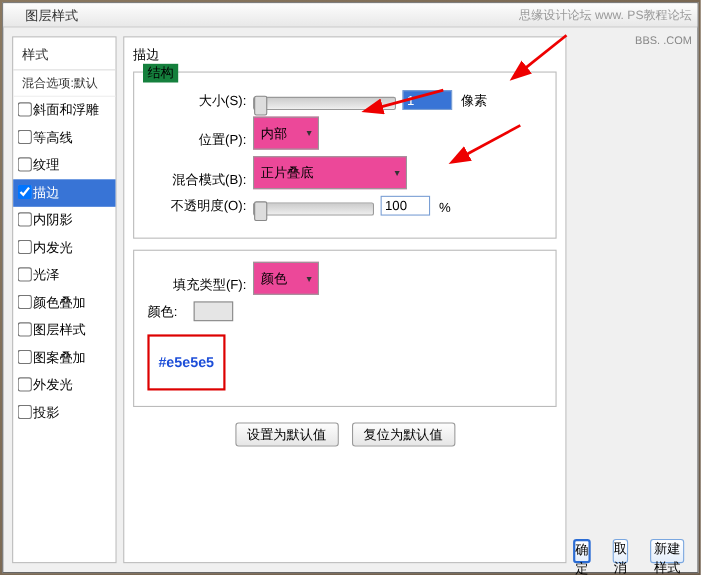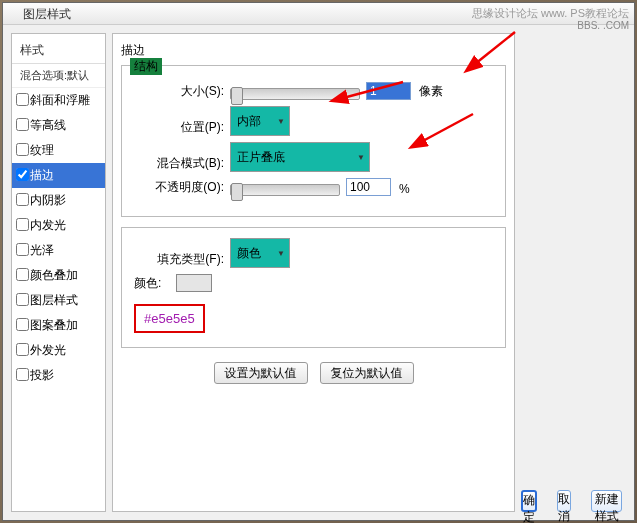--- a/index.html
+++ b/index.html
@@ -1,42 +1,42 @@
 <!DOCTYPE html>
 <html><head>
 <meta charset="utf-8">
 <style>
 *{box-sizing:border-box;margin:0;padding:0;font-family:"Microsoft YaHei",Arial,sans-serif;font-size:12px}
 body{background:linear-gradient(135deg,#8a7860 0%,#6b5a48 100%);width:637px;height:523px;position:relative;overflow:hidden}
 .watermark{position:absolute;top:6px;right:8px;color:#999;font-size:11px;z-index:1}
-.watermark2{position:absolute;top:20px;right:8px;color:#888;font-size:10px;z-index:1}
+.watermark2{position:absolute;top:32px;right:8px;color:#888;font-size:10px;z-index:1}
 .dialog{position:absolute;left:2px;top:2px;width:633px;height:519px;background:#f0f0f0;border:1px solid #666}
 .titlebar{height:22px;background:linear-gradient(#fdfdfd,#e8e8e8);border-bottom:1px solid #ccc;padding:3px 20px;font-size:12px;color:#333}
 .body{display:flex;padding:8px;gap:6px;height:calc(100% - 22px)}
 .left-panel{width:95px;border:1px solid #bbb;background:#fff;padding:4px 0}
 .left-header{padding:4px 8px;font-size:12px;color:#333;border-bottom:1px solid #ddd}
 .left-sub{padding:4px 8px;font-size:11px;color:#333;border-bottom:1px solid #eee}
 .style-item{padding:4px 8px 4px 18px;position:relative;cursor:pointer}
 .style-item input[type=checkbox]{position:absolute;left:4px;top:5px}
 .style-item.selected{background:#3874d6;color:#fff}
 .center-panel{flex:1;border:1px solid #bbb;background:#fff;padding:8px;position:relative}
 .fieldset{border:1px solid #bbb;padding:10px 12px 14px;margin-bottom:10px;position:relative}
 .fieldset-label{position:absolute;top:-8px;left:8px;background:#15803d;padding:0 4px;font-size:12px}
 .row{display:flex;align-items:flex-end;margin:6px 0;gap:6px}
 .label{width:90px;text-align:right;font-size:12px}
 .slider{flex:1;height:12px;background:linear-gradient(#ccc,#eee);border:1px solid #999;border-radius:2px;position:relative;max-width:130px}
 .slider::after{content:"";position:absolute;left:0;top:-2px;width:10px;height:16px;background:#ddd;border:1px solid #888;border-radius:2px}
 .numbox{width:45px;height:18px;border:1px solid #7a9fd4;background:#fff;padding:1px 3px;color:#000}
 .numbox.sel{background:#3874d6;color:#fff}
 .unit{font-size:12px;margin-left:2px}
-.select{height:20px;border:1px solid #999;background:#14b8a6;padding:14px 6px;display:inline-flex;align-items:center;gap:6px;min-width:60px;position:relative}
+.select{height:20px;border:1px solid #999;background:#ec4899;padding:14px 6px;display:inline-flex;align-items:center;gap:6px;min-width:60px;position:relative}
 .select::after{content:"▼";font-size:8px;color:#333;position:absolute;right:4px}
 .select.wide{min-width:140px}
 .colorbox{width:36px;height:18px;border:1px solid #888;background:#e5e5e5;display:inline-block;vertical-align:middle}
-.hex-highlight{border:2px solid #d00;padding:5px 8px;display:inline-block;margin-top:6px;color:#a21caf;font-weight:normal;font-size:13px}
+.hex-highlight{border:2px solid #d00;padding:16px 8px;display:inline-block;margin-top:6px;color:#1d4ed8;font-weight:bold;font-size:13px}
 .right-panel{width:105px;display:flex;flex-direction:row;gap:20px;align-items:flex-end}
 .btn{width:100px;height:22px;border:1px solid #7aa7e0;background:linear-gradient(#fff,#e4eefb);border-radius:3px;font-size:12px;cursor:pointer}
 .btn.primary{border:2px solid #2b6cd4}
 .preview-chk{margin-top:6px;display:flex;align-items:center;gap:4px}
 .preview-box{width:56px;height:56px;border:1px solid #999;background:#fff;display:flex;align-items:center;justify-content:center;margin-top:6px}
 .preview-inner{width:36px;height:36px;background:#666}
 .btn2{height:22px;padding:0 10px;border:1px solid #999;background:linear-gradient(#fdfdfd,#e6e6e6);border-radius:3px;cursor:pointer;font-size:12px}
 .btnrow{display:flex;gap:12px;justify-content:center;margin-top:14px}
 .arrow{position:absolute;pointer-events:none}
 .arrow svg{overflow:visible}

